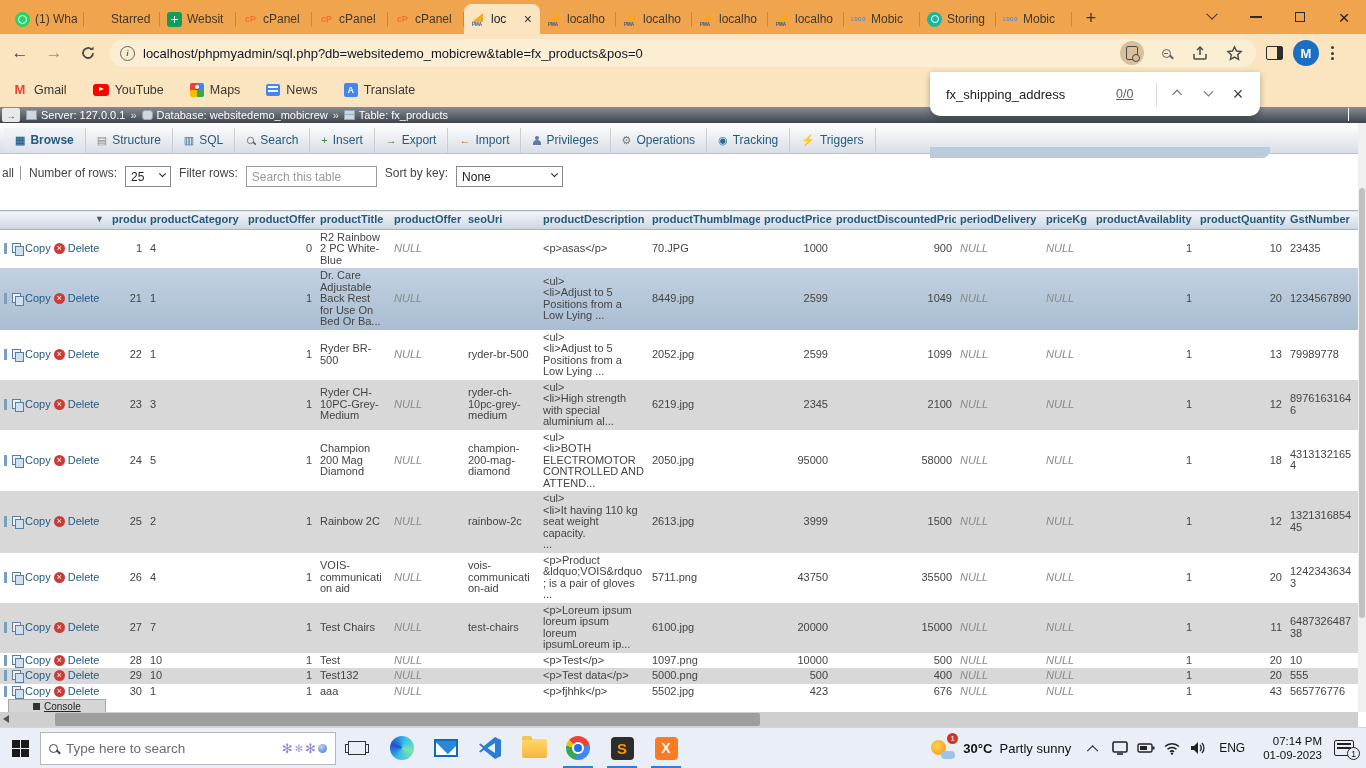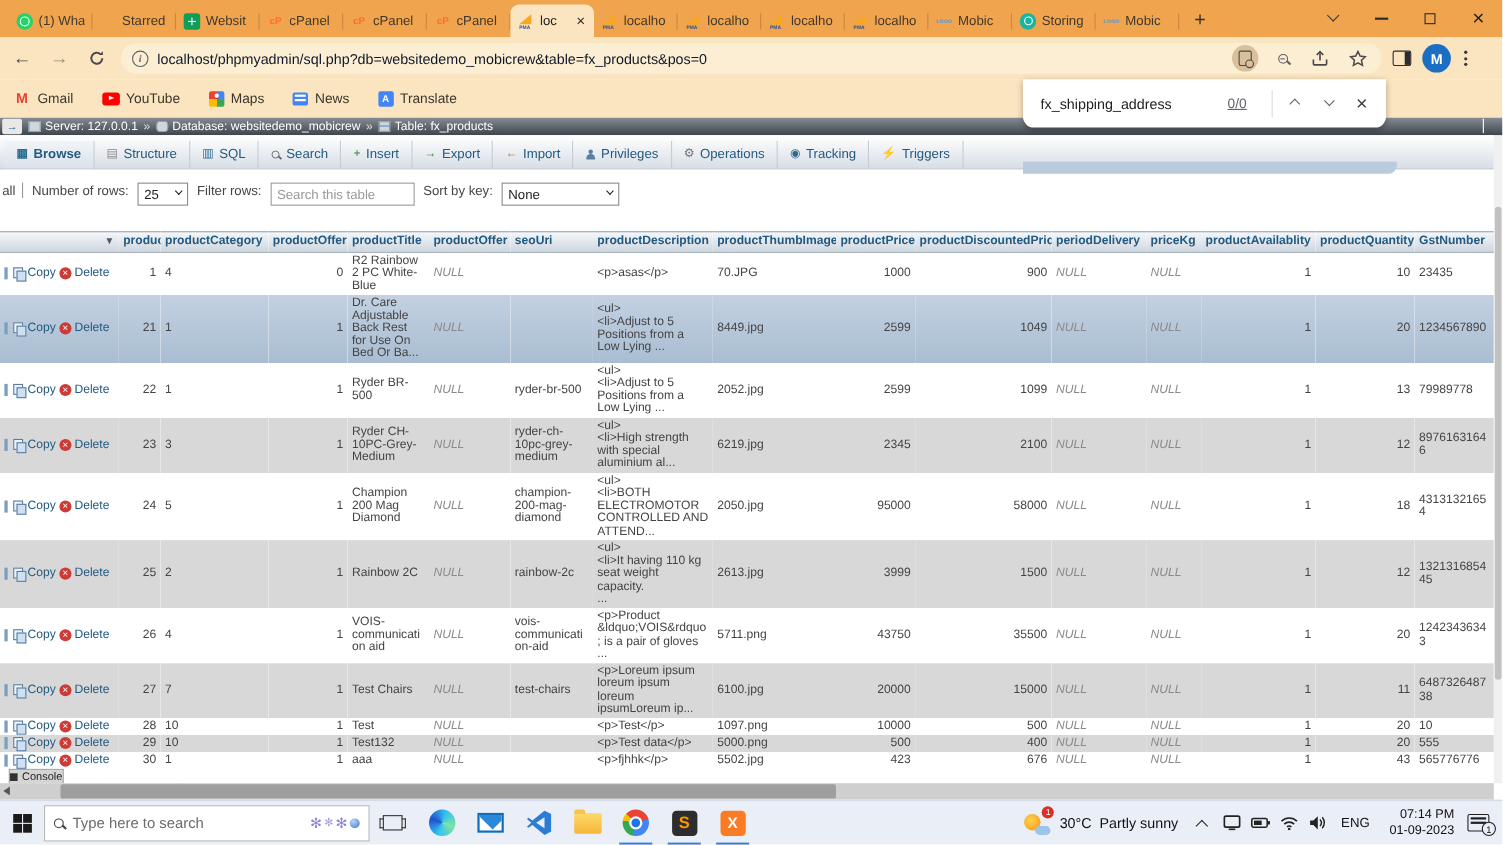--- a/index.html
+++ b/index.html
@@ -131,21 +131,21 @@
   .ic-del::after { content:'×'; }
   .ic-pencil { color:#d79b00; font-size:12px; line-height:1; }
   .ic-export { color:#3a8a3a; font-weight:bold; font-size:11px; line-height:1; }
   .sortcaret { float:right; color:#4a5a6a; font-size:9px; }
 
   .withsel { margin-top:10px; display:flex; align-items:center; gap:14px; font-size:11.5px; color:#444; height:18px; overflow:hidden; }
   .checkall { margin-left:-5px; white-space:nowrap; }
   .wslabel { font-style:italic; }
   .wsaction { display:flex; align-items:center; gap:4px; color:#235a81; }
 
-  .consoletab { position:absolute; left:8px; top:699px; height:13px; background:#d5d5d5; border:1px solid #aaa; border-bottom:none; font-size:10px; color:#222; display:flex; align-items:center; gap:4px; padding:0 0; z-index:5; }
+  .consoletab { position:absolute; left:8px; top:699px; height:13px; background:#d5d5d5; border:1px solid #aaa; border-bottom:none; font-size:10px; color:#222; display:flex; align-items:center; gap:4px; padding:0 24px; z-index:5;text-decoration:underline; }
   .consoletab i { width:7px; height:7px; background:#333; display:inline-block; }
 
   
   .hscroll { position:absolute; left:0; top:712px; width:1358px; height:15px; background:#cfcfcf; z-index:4; }
   .hs-arrow { position:absolute; left:3px; top:3px; width:0; height:0; border-right:6px solid #555; border-top:4.5px solid transparent; border-bottom:4.5px solid transparent; }
   .hs-thumb { position:absolute; left:55px; top:1px; width:705px; height:13px; background:#9e9e9e; border-radius:2px; }
   .vscroll { position:absolute; right:0; top:123px; width:8px; height:589px; background:#f0f0f0; z-index:4; }
   .vs-thumb { position:absolute; left:1px; top:65px; width:6px; height:430px; background:#c1c1c1; border-radius:3px; }
 
   
@@ -882,21 +882,21 @@
         <span class="xamppicon">X</span>
       </div>
 
     <div class="tray">
       <div class="weather">
         <span class="weathericon">
           <i class="sun"></i>
             <i class="cloud"></i>
           <span class="badge">1</span>
         </span>
-        <span class="wtext"><b style="font-weight:normal;">30°C</b>&nbsp; <span>Partly sunny</span></span>
+        <span class="wtext"><b style="font-weight:bold;">30°C</b>&nbsp; <span>Partly sunny</span></span>
       </div>
       <span class="trayico">
           <i class="chevup-b"></i>
         </span>
       <span class="trayico">
         <svg width="16" height="14" viewBox="0 0 16 14">
             <rect x="1" y="1" width="14" height="10" rx="1.5" fill="none" stroke="#222" stroke-width="1.6"></rect>
             <path d="M5 13h6" stroke="#222" stroke-width="1.6"></path>
           </svg>
       </span>

